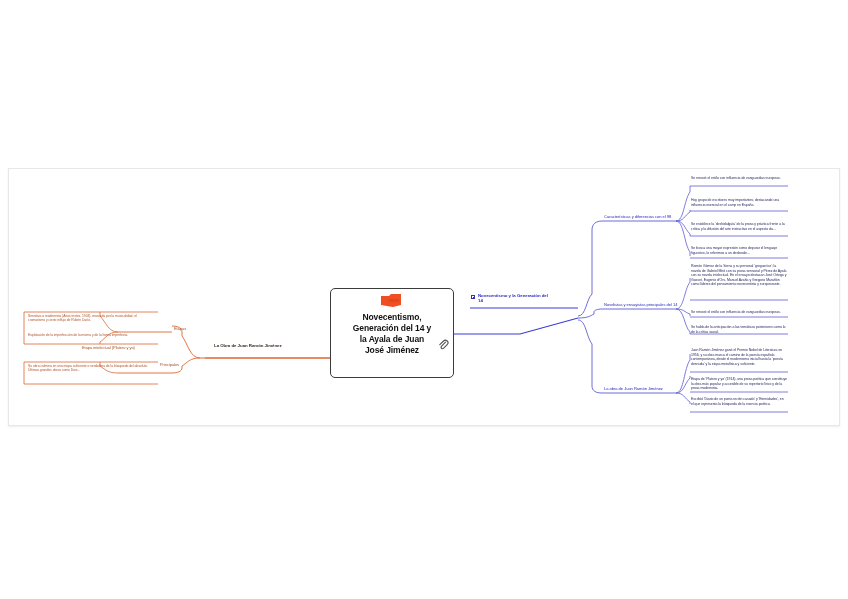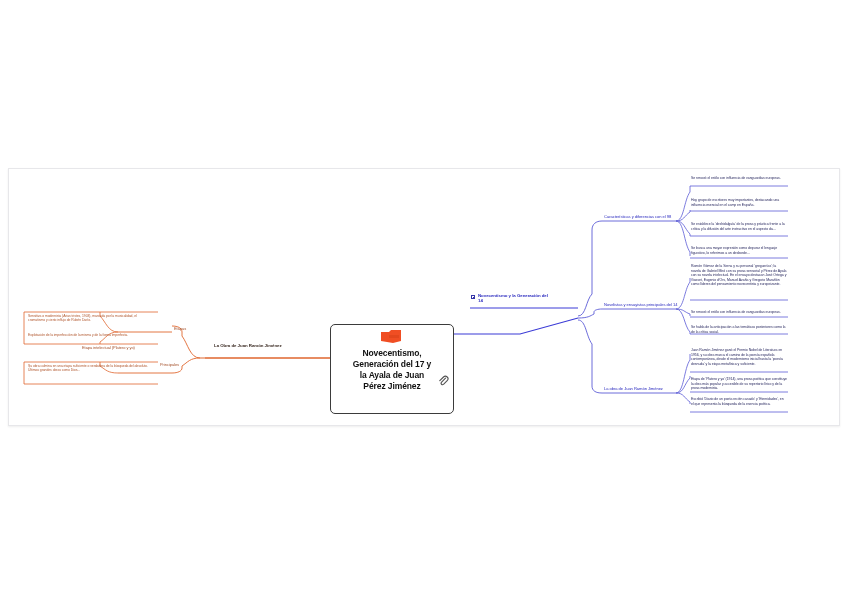--- a/index.html
+++ b/index.html
@@ -52,21 +52,20 @@
     height: 90px;
     border: 1px solid #3b3b3b;
     border-radius: 5px;
     background: #ffffff;
     box-sizing: border-box;
     display: flex;
     flex-direction: column;
     align-items: center;
     justify-content: flex-start;
     padding-top: 4px;
-    margin-top: 36px;
   }
   #central-icon {
     width: 24px;
     height: 16px;
     margin-bottom: 3px;
     position: relative;
   }
   #central-title {
     font-size: 8.5px;
     font-weight: bold;
@@ -222,23 +221,23 @@
 
     <div id="central-node">
       <div id="central-icon">
         <svg viewBox="0 0 24 16" width="24" height="16">
           <path d="M1 3 L9 3 L11 1 L21 1 L21 12 L13 14 L1 12 Z" fill="#f04e23"></path>
           <path d="M9 6 L19 6 L19 9 L9 9 Z" fill="#d8421a" opacity="0.55"></path>
         </svg>
       </div>
       <div id="central-title">
         <div>Novecentismo,</div>
-        <div>Generación del 17 y</div>
+        <div>Generación del 14 y</div>
         <div>la Ayala de Juan</div>
-        <div>Pérez Jiménez</div>
+        <div>José Jiménez</div>
       </div>
       <div id="clip-icon">
         <svg viewBox="0 0 12 12" width="12" height="12">
           <path d="M8.5 3.2 L4.4 7.3 a1.5 1.5 0 0 0 2.1 2.1 L10.2 5.7 a2.6 2.6 0 0 0 -3.7 -3.7 L2.8 5.7" stroke="#333" stroke-width="1.1" fill="none" stroke-linecap="round"></path>
         </svg>
       </div>
     </div>
 
     <div class="collapse-box" style="left:471px; top:295px;"></div>
     <div class="node-label bold" style="left:478px; top:293px; width:104px;">

